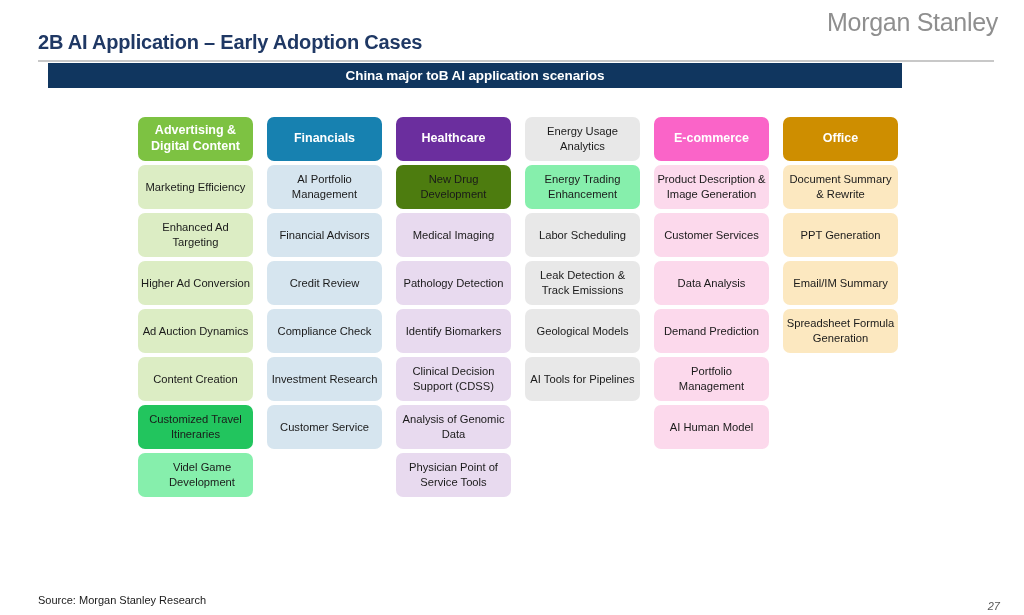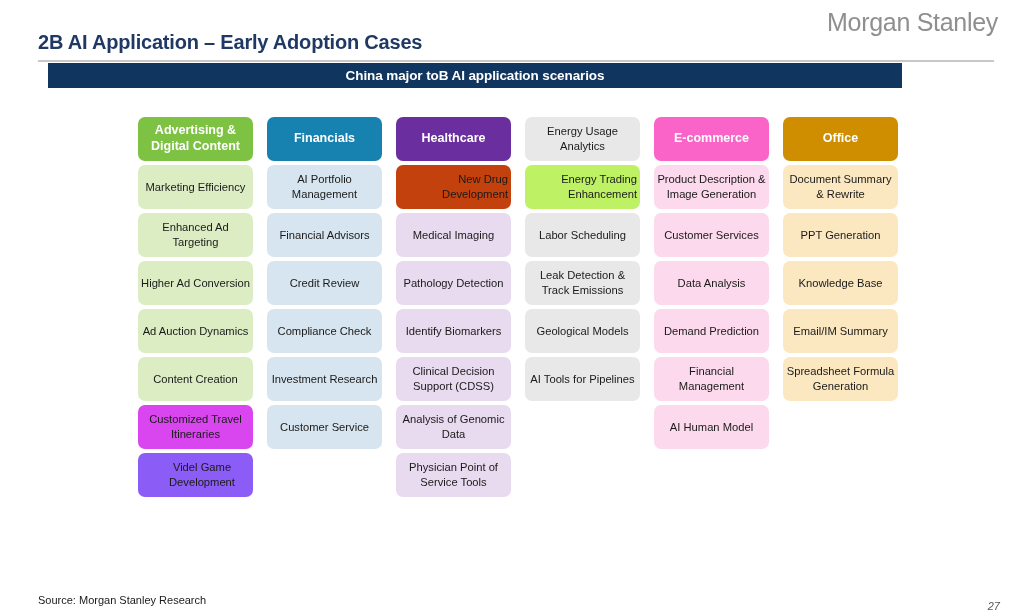--- a/index.html
+++ b/index.html
@@ -140,63 +140,62 @@
 <div class="banner" style="background: rgb(16, 54, 95);">China major toB AI application scenarios</div>
 
 <div class="matrix">
     <div class="column">
       <div class="col-header" style="background: rgb(125, 194, 66);">Advertising &amp; Digital Content</div>
       <div class="cell" style="background: rgb(220, 237, 196);">Marketing Efficiency</div>
       <div class="cell" style="background: rgb(220, 237, 196);">Enhanced Ad Targeting</div>
       <div class="cell" style="background: rgb(220, 237, 196);">Higher Ad Conversion</div>
       <div class="cell" style="background: rgb(220, 237, 196);">Ad Auction Dynamics</div>
       <div class="cell" style="background: rgb(220, 237, 196);">Content Creation</div>
-      <div class="cell" style="background: #d946ef;">Customized Travel Itineraries</div>
-      <div class="cell" style="background: #8b5cf6; padding-left: 16px;">Videl Game Development</div>
+      <div class="cell" style="background: #22c55e;">Customized Travel Itineraries</div>
+      <div class="cell" style="background: #86efac; padding-left: 16px;">Videl Game Development</div>
     </div>
     <div class="column">
       <div class="col-header" style="background: rgb(23, 129, 176);">Financials</div>
       <div class="cell" style="background: rgb(214, 229, 239);">AI Portfolio Management</div>
       <div class="cell" style="background: rgb(214, 229, 239);">Financial Advisors</div>
       <div class="cell" style="background: rgb(214, 229, 239);">Credit Review</div>
       <div class="cell" style="background: rgb(214, 229, 239);">Compliance Check</div>
       <div class="cell" style="background: rgb(214, 229, 239);">Investment Research</div>
       <div class="cell" style="background: rgb(214, 229, 239);">Customer Service</div>
     </div>
     <div class="column">
       <div class="col-header" style="background: rgb(107, 46, 158);">Healthcare</div>
-      <div class="cell" style="background: #c2410c; text-align: right;">New Drug Development</div>
+      <div class="cell" style="background: #4d7c0f;">New Drug Development</div>
       <div class="cell" style="background: rgb(232, 218, 239);">Medical Imaging</div>
       <div class="cell" style="background: rgb(232, 218, 239);">Pathology Detection</div>
       <div class="cell" style="background: rgb(232, 218, 239);">Identify Biomarkers</div>
       <div class="cell" style="background: rgb(232, 218, 239);">Clinical Decision Support (CDSS)</div>
       <div class="cell" style="background: rgb(232, 218, 239);">Analysis of Genomic Data</div>
       <div class="cell" style="background: rgb(232, 218, 239);">Physician Point of Service Tools</div>
     </div>
     <div class="column">
       <div class="cell" style="background: rgb(232, 232, 232);">Energy Usage Analytics</div>
-      <div class="cell" style="background: #bef264; text-align: right;">Energy Trading Enhancement</div>
+      <div class="cell" style="background: #86efac;">Energy Trading Enhancement</div>
       <div class="cell" style="background: rgb(232, 232, 232);">Labor Scheduling</div>
       <div class="cell" style="background: rgb(232, 232, 232);">Leak Detection &amp; Track Emissions</div>
       <div class="cell" style="background: rgb(232, 232, 232);">Geological Models</div>
       <div class="cell" style="background: rgb(232, 232, 232);">AI Tools for Pipelines</div>
     </div>
     <div class="column">
       <div class="col-header" style="background: rgb(250, 100, 200);">E-commerce</div>
       <div class="cell" style="background: rgb(252, 217, 236);">Product Description &amp; Image Generation</div>
       <div class="cell" style="background: rgb(252, 217, 236);">Customer Services</div>
       <div class="cell" style="background: rgb(252, 217, 236);">Data Analysis</div>
       <div class="cell" style="background: rgb(252, 217, 236);">Demand Prediction</div>
-      <div class="cell" style="background: rgb(252, 217, 236);">Financial Management</div>
+      <div class="cell" style="background: rgb(252, 217, 236);">Portfolio Management</div>
       <div class="cell" style="background: rgb(252, 217, 236);">AI Human Model</div>
     </div>
     <div class="column">
       <div class="col-header" style="background: rgb(206, 142, 0);">Office</div>
       <div class="cell" style="background: rgb(252, 232, 192);">Document Summary &amp; Rewrite</div>
       <div class="cell" style="background: rgb(252, 232, 192);">PPT Generation</div>
-      <div class="cell" style="background: rgb(252, 232, 192);">Knowledge Base</div>
       <div class="cell" style="background: rgb(252, 232, 192);">Email/IM Summary</div>
       <div class="cell" style="background: rgb(252, 232, 192);">Spreadsheet Formula Generation</div>
     </div>
   </div>
 
 <div class="source">Source: Morgan Stanley Research</div>
 <div class="page-number">27</div>
 
 </body></html>

